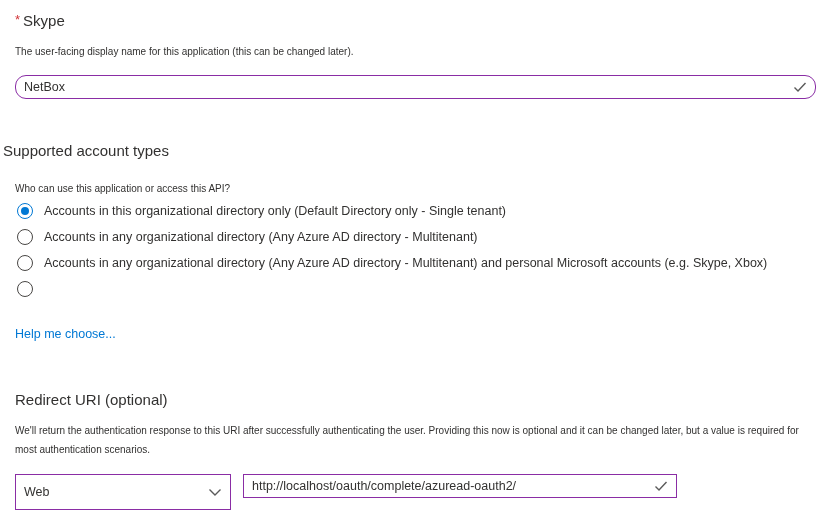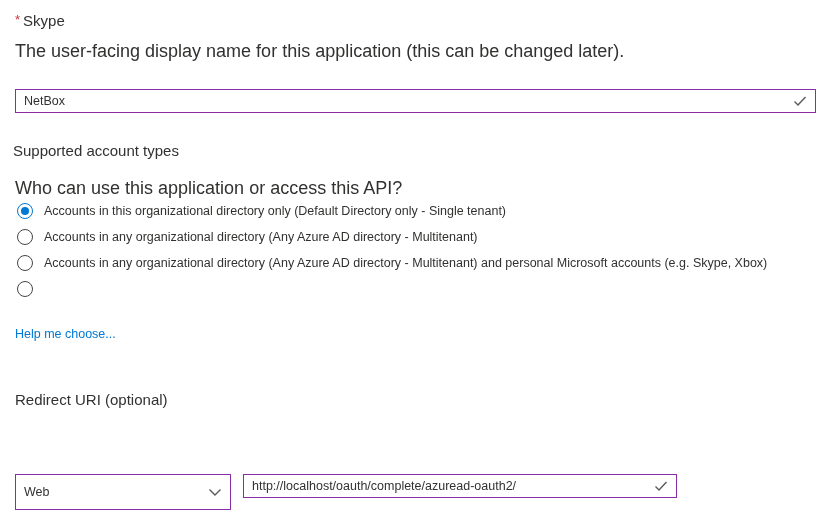--- a/index.html
+++ b/index.html
@@ -23,21 +23,21 @@
     color: #323130;
     font-weight: 400;
   }
   .required-marker {
     color: #d13438;
     margin-right: 3px;
     font-size: 13px;
     vertical-align: 2px;
   }
   .body-text {
-    font-size: 18px;
+    font-size: 10px;
     line-height: 19px;
     color: #323130;
   }
 
   
   .field {
     display: flex;
     align-items: center;
     height: 24px;
     border: 1px solid #8a2da5;
@@ -57,23 +57,23 @@
   }
   .field .trail-icon {
     flex: 0 0 auto;
     display: flex;
     align-items: center;
     margin-left: 8px;
   }
 
   .name-heading { left: 15px; top: 10px; }
   .name-desc   { left: 15px; top: 42px; }
-  .name-field  { left: 15px; top: 89px; width: 801px; }
-
-  .sat-heading  { left: 13px; top: 141px; }
+  .name-field  { left: 15px; top: 75px; width: 801px; border-radius: 11px; }
+
+  .sat-heading  { left: 3px; top: 141px; }
   .sat-question { left: 15px; top: 179px; }
 
   .radio-list { left: 15px; top: 203px; width: 800px; }
   .radio-row {
     display: flex;
     align-items: flex-start;
     height: 26px;
     cursor: pointer;
   }
   .radio {
@@ -168,20 +168,21 @@
     </div>
     <div class="radio-row">
       <span class="radio"></span>
     </div>
   </div>
 
   <a class="abs help-link" href="#">Help me choose...</a>
 
   <div class="abs section-heading ru-heading">Redirect URI (optional)</div>
 
+  <div class="abs body-text ru-desc">We'll return the authentication response to this URI after successfully authenticating the user. Providing this now is optional and it can be changed later, but a value is required for most authentication scenarios.</div>
 
   <div class="abs ru-row">
     <div class="platform-select">
       <span>Web</span>
       <span>
         <svg class="chev-svg" width="14" height="9" viewBox="0 0 14 9">
           <polyline points="1.5,1.5 7,7 12.5,1.5" fill="none" stroke="#5a5a5a" stroke-width="1.4"></polyline>
         </svg>
       </span>
     </div>

